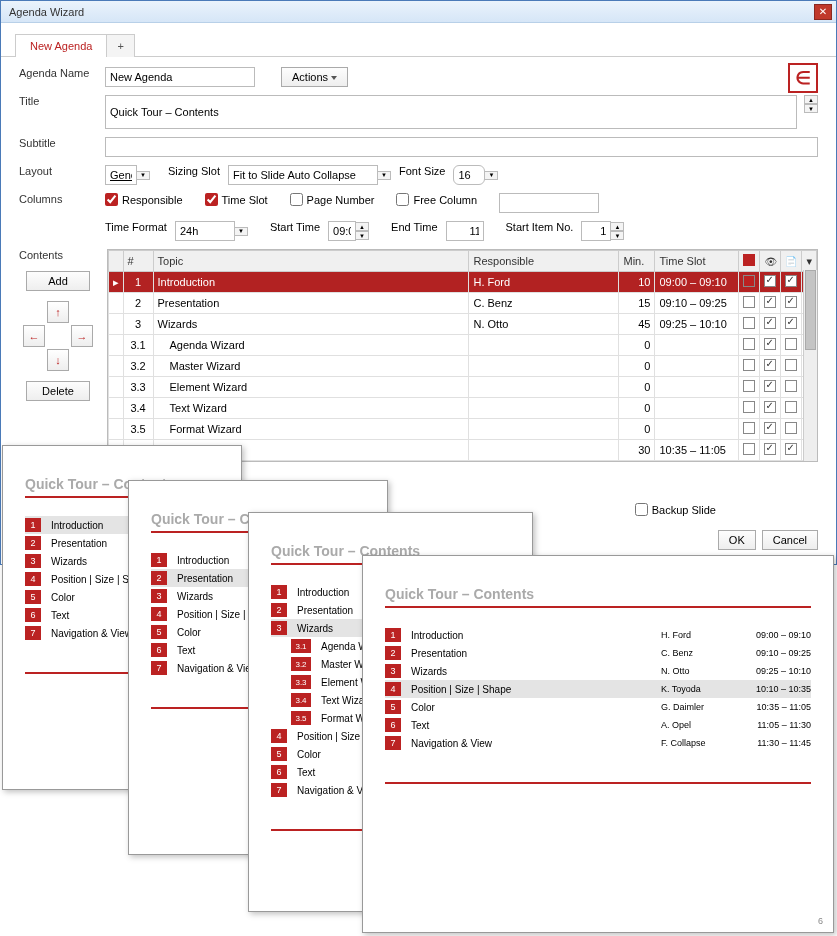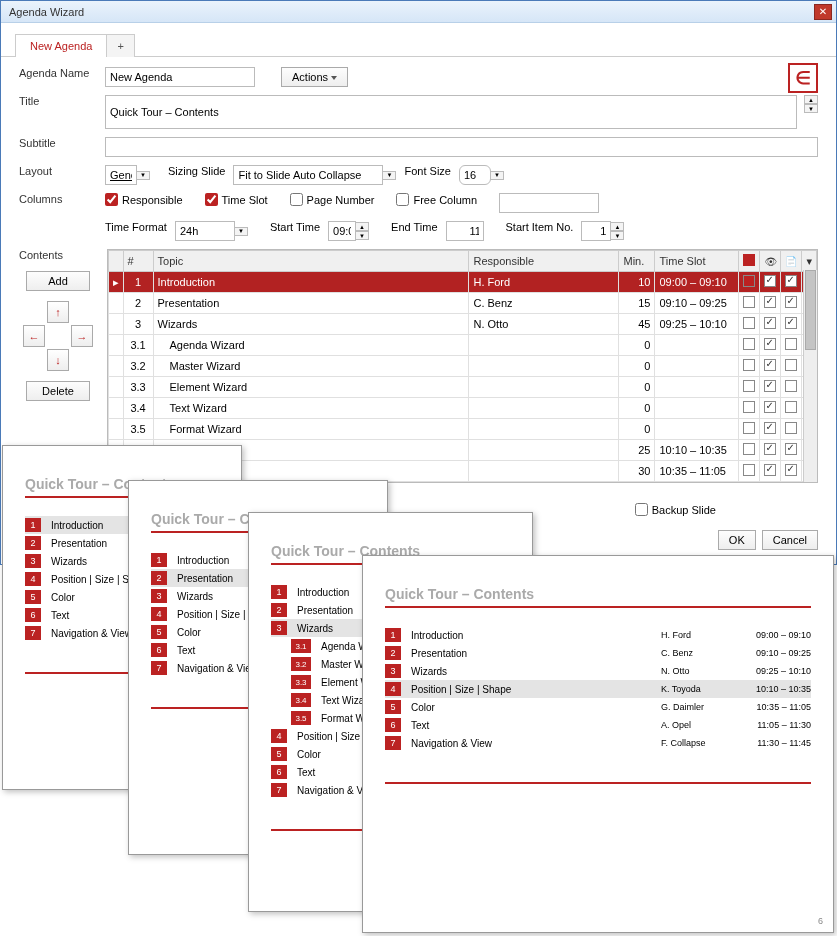--- a/index.html
+++ b/index.html
@@ -131,21 +131,21 @@
     </div>
 
     <div class="row">
       <span class="label">Layout</span>
       <div class="inline-field">
         <input type="text" style="width: 32px; text-decoration: underline;" value="Generic">
           <div class="spinbtns">
             <span>▼</span>
           </div>
       </div>
-      <span style="margin-left:10px">Sizing Slide</span>
+      <span style="margin-left:10px">Sizing Slot</span>
       <div class="inline-field">
         <input type="text" style="width: 150px;" value="Fit to Slide Auto Collapse">
           <div class="spinbtns">
             <span>▼</span>
           </div>
       </div>
       <span style="margin-left:0">Font Size</span>
       <div class="inline-field">
         <input type="text" style="width: 32px; border-radius: 6px;" value="16">
           <div class="spinbtns">
@@ -328,32 +328,20 @@
                 <td class="col-cb"><span class="cb"></span></td>
                 <td class="col-cb"><span class="cb on"></span></td>
                 <td class="col-cb"><span class="cb"></span></td>
                 <td></td>
               </tr>
               <tr>
                 <td class="col-h"></td>
                 <td class="col-num"></td>
                 <td class=""></td>
                 <td></td>
-                <td class="col-min">25</td>
-                <td>10:10 – 10:35</td>
-                <td class="col-cb"><span class="cb"></span></td>
-                <td class="col-cb"><span class="cb on"></span></td>
-                <td class="col-cb"><span class="cb on"></span></td>
-                <td></td>
-              </tr>
-              <tr>
-                <td class="col-h"></td>
-                <td class="col-num"></td>
-                <td class=""></td>
-                <td></td>
                 <td class="col-min">30</td>
                 <td>10:35 – 11:05</td>
                 <td class="col-cb"><span class="cb"></span></td>
                 <td class="col-cb"><span class="cb on"></span></td>
                 <td class="col-cb"><span class="cb on"></span></td>
                 <td></td>
               </tr>
             </tbody>
         </table>
         <div class="scrollbar">

